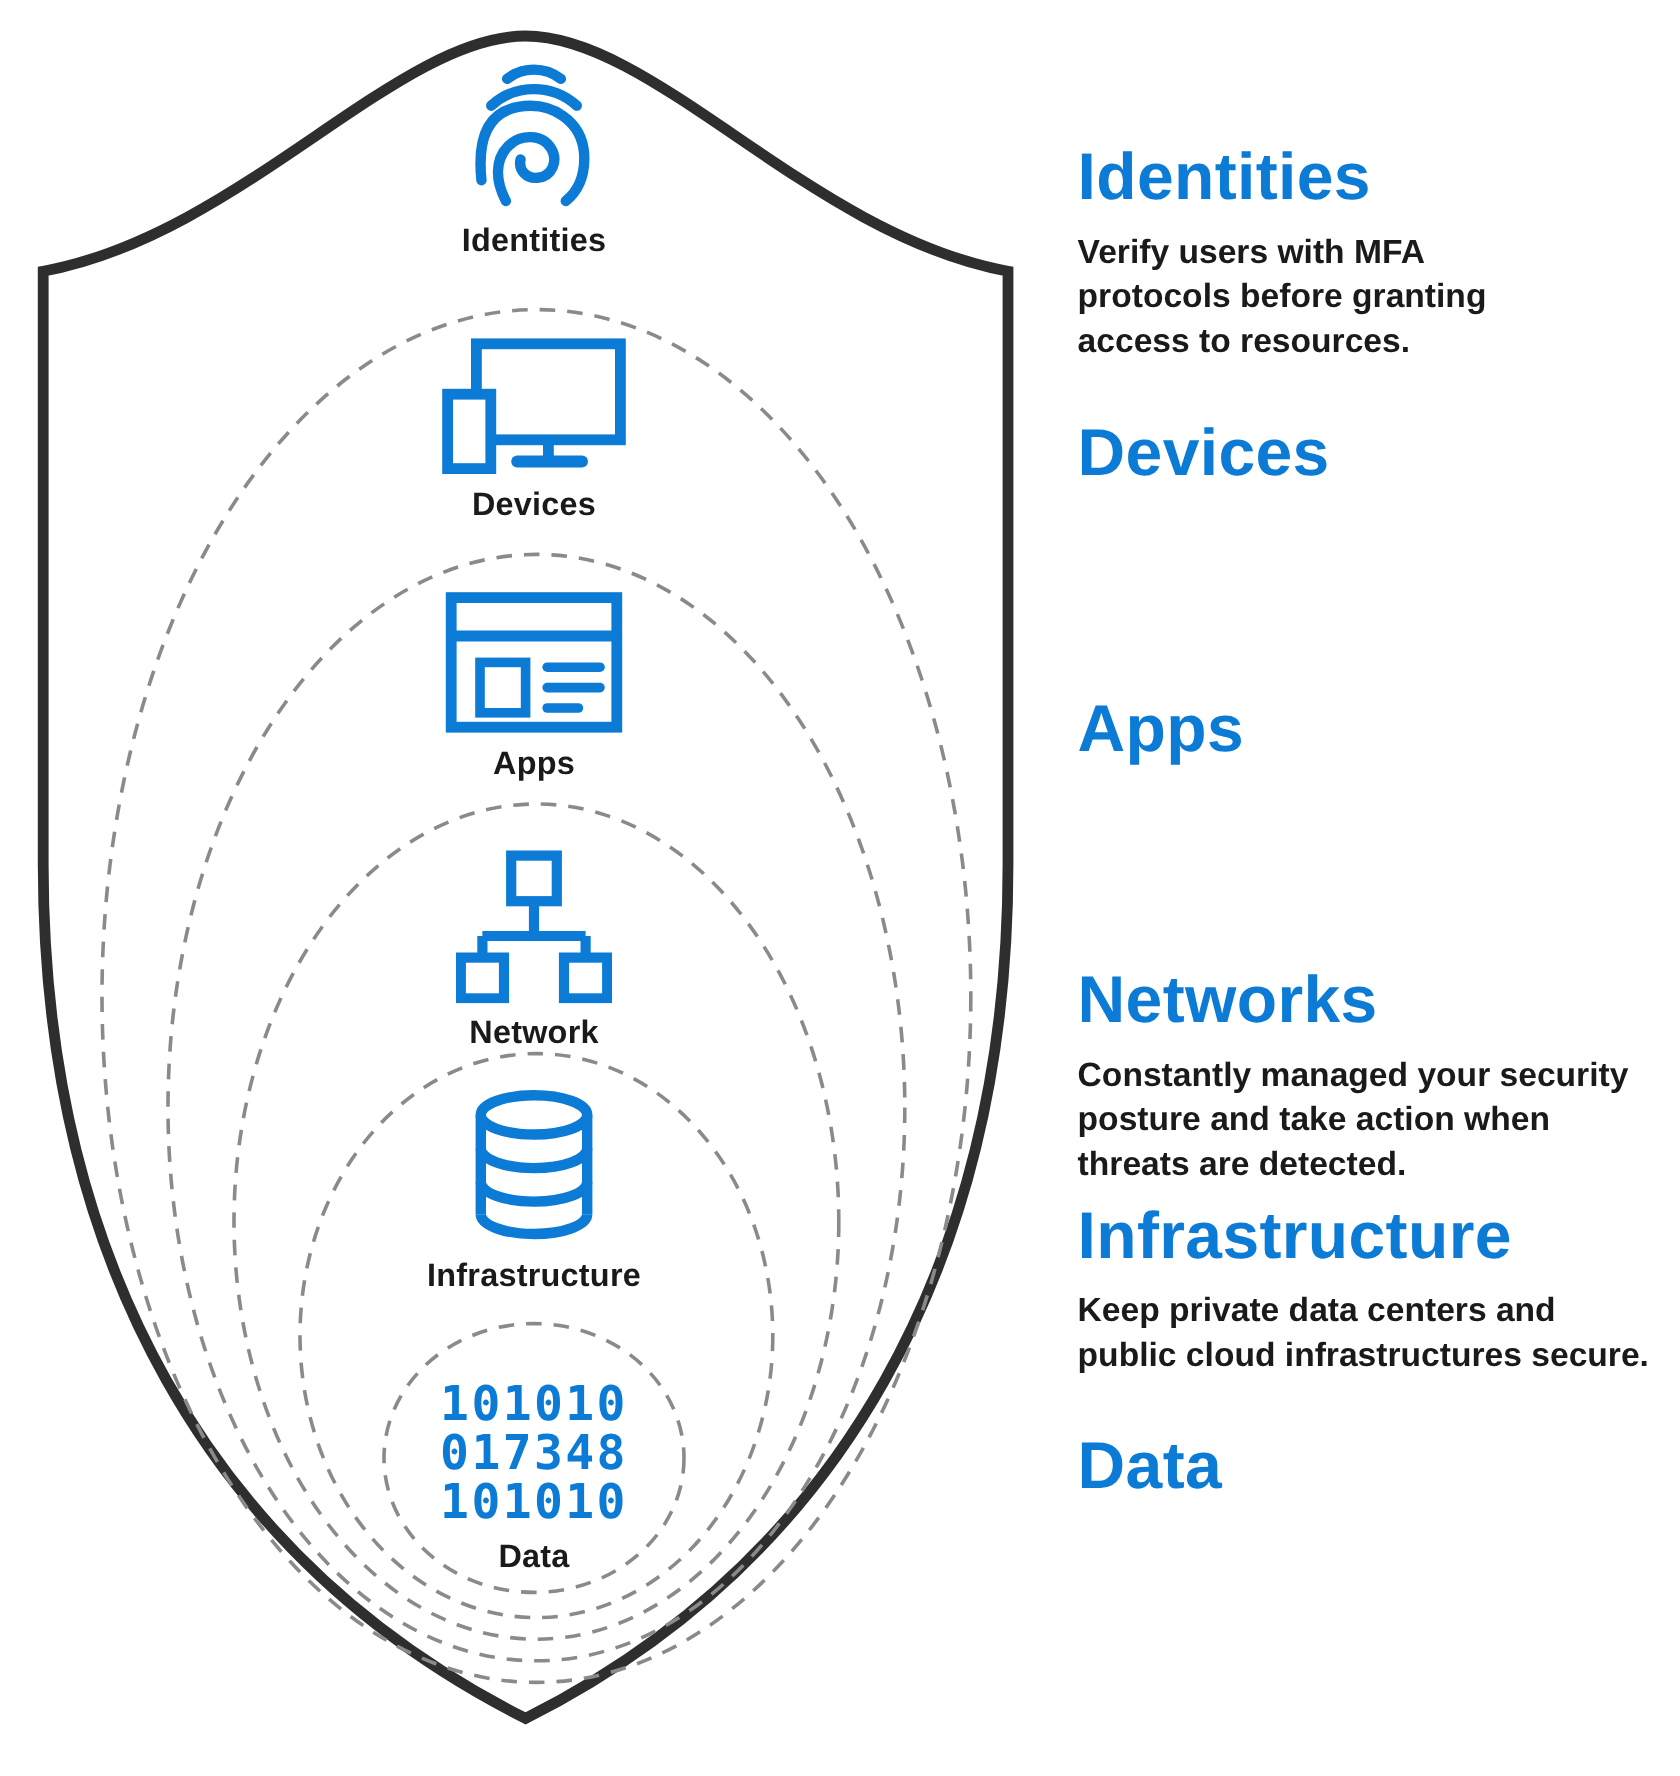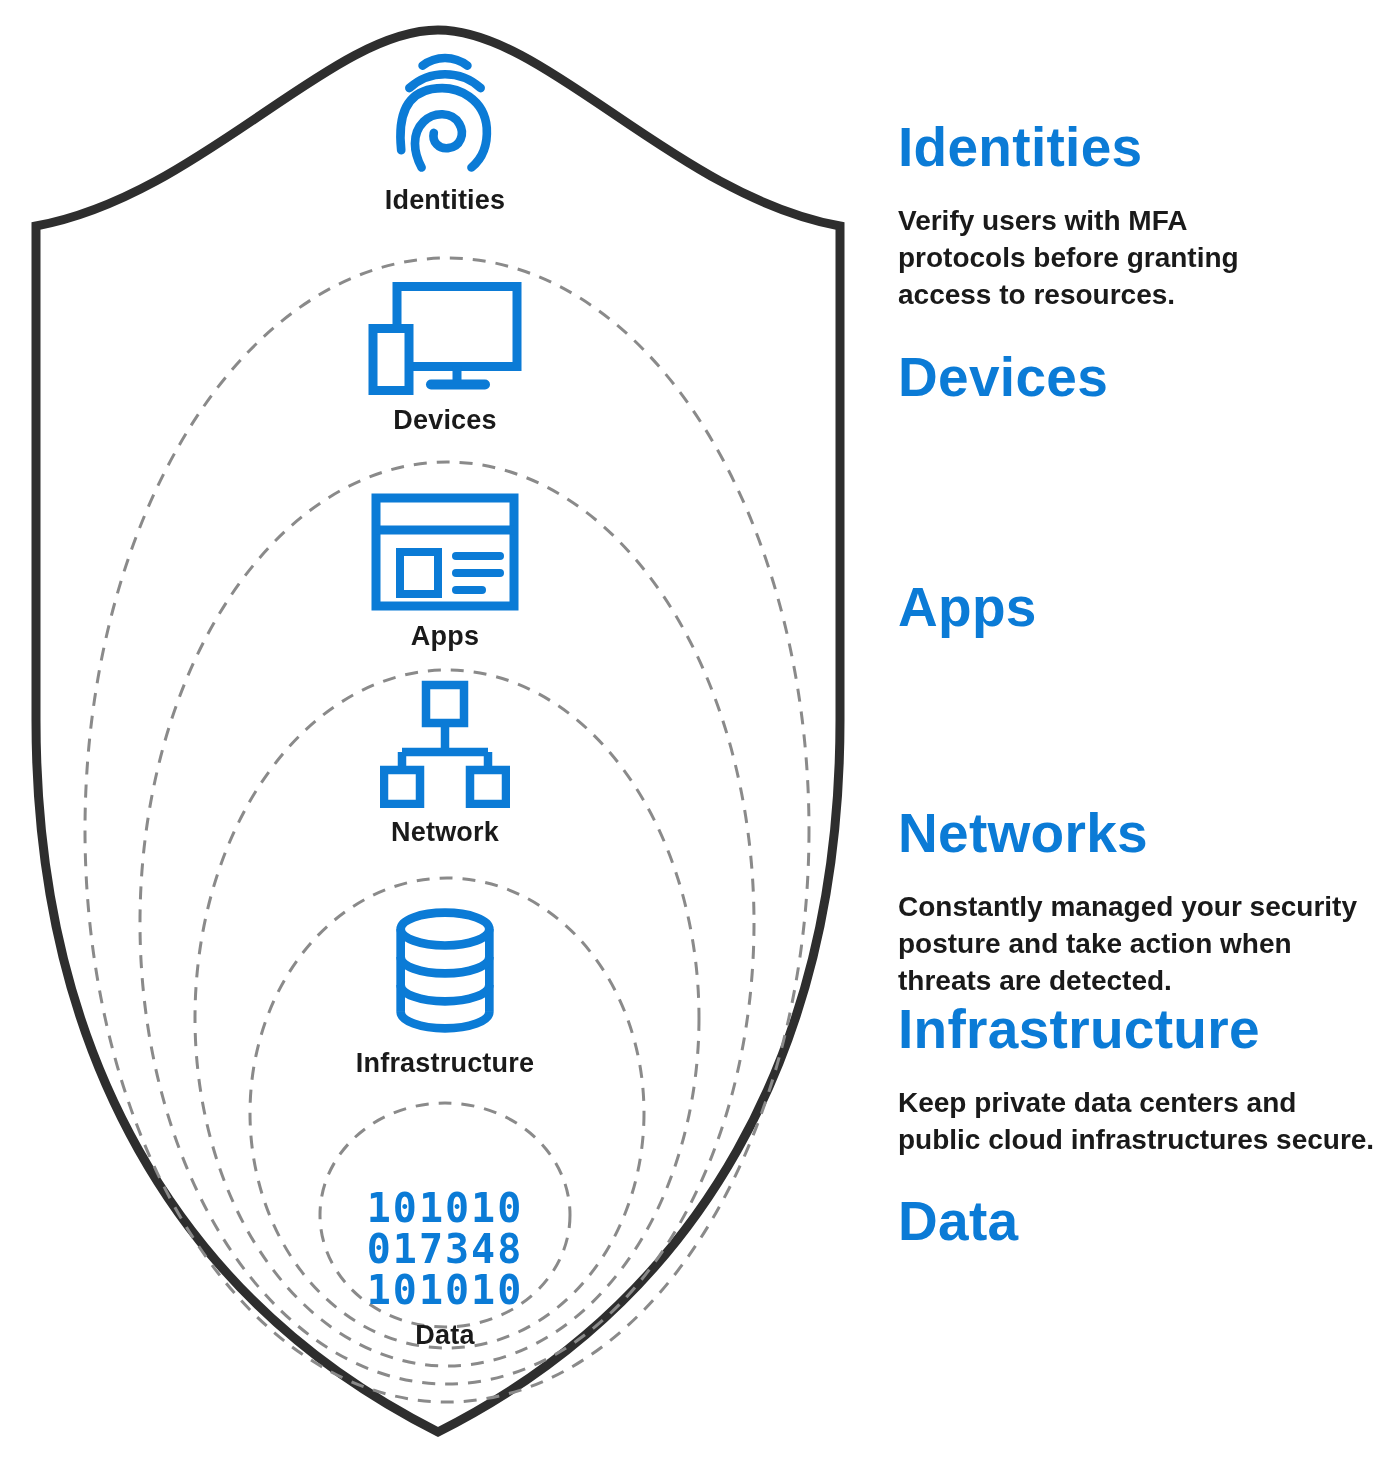--- a/index.html
+++ b/index.html
@@ -31,21 +31,21 @@
     font-weight:bold;font-size:40px;line-height:41px;
     letter-spacing:2px;text-align:center;
   }
   
   .panel-section{position:absolute;left:898px;width:490px;}
   .panel-title{
     font-size:55px;font-weight:bold;color:#0b7bd6;
     line-height:1.08;letter-spacing:0.3px;
   }
   .panel-desc{
-    margin-top:26px;
+    margin-top:15px;
     font-size:28px;font-weight:bold;color:#1a1a1a;
     line-height:1.32;white-space:pre-line;
   }
 </style>
 </head>
 <body>
 
 <div id="stage">
 
   <svg id="shield-svg" width="880" height="1480" viewBox="0 0 880 1480">
@@ -96,21 +96,21 @@
         <g stroke-width="8" stroke-linecap="round">
           <path d="M 86 64 L 130 64"></path>
           <path d="M 86 81 L 130 81"></path>
           <path d="M 86 98 L 112 98"></path>
         </g>
       </g>
     </svg>
     <div class="layer-label">Apps</div>
   </div>
 
-  <div class="layer-block" style="left:315px;top:680px;">
+  <div class="layer-block" style="left:315px;top:708px;">
     <svg width="130" height="128" viewBox="0 0 130 128">
       <g class="icon-stroke" stroke-width="8.5">
         <rect x="46" y="5" width="38" height="38"></rect>
         <path d="M 65 43 L 65 72"></path>
         <path d="M 22 72 L 108 72"></path>
         <path d="M 22 72 L 22 90"></path>
         <path d="M 108 72 L 108 90"></path>
         <rect x="4" y="90" width="36" height="34"></rect>
         <rect x="90" y="90" width="36" height="34"></rect>
       </g>
@@ -125,21 +125,21 @@
         <path d="M 9 24 L 9 110"></path>
         <path d="M 101 24 L 101 110"></path>
         <path d="M 9 110 A 46 17 0 0 0 101 110"></path>
         <path d="M 9 53 A 46 17 0 0 0 101 53"></path>
         <path d="M 9 82 A 46 17 0 0 0 101 82"></path>
       </g>
     </svg>
     <div class="layer-label">Infrastructure</div>
   </div>
 
-  <div class="layer-block" style="left:315px;top:1188px;">
+  <div class="layer-block" style="left:315px;top:1150px;">
     <div class="binary-art">
       <div>101010</div>
       <div>017348</div>
       <div>101010</div>
     </div>
     <div class="layer-label">Data</div>
   </div>
 
   <div class="panel-section" style="top:118px;">
     <div class="panel-title">Identities</div>

